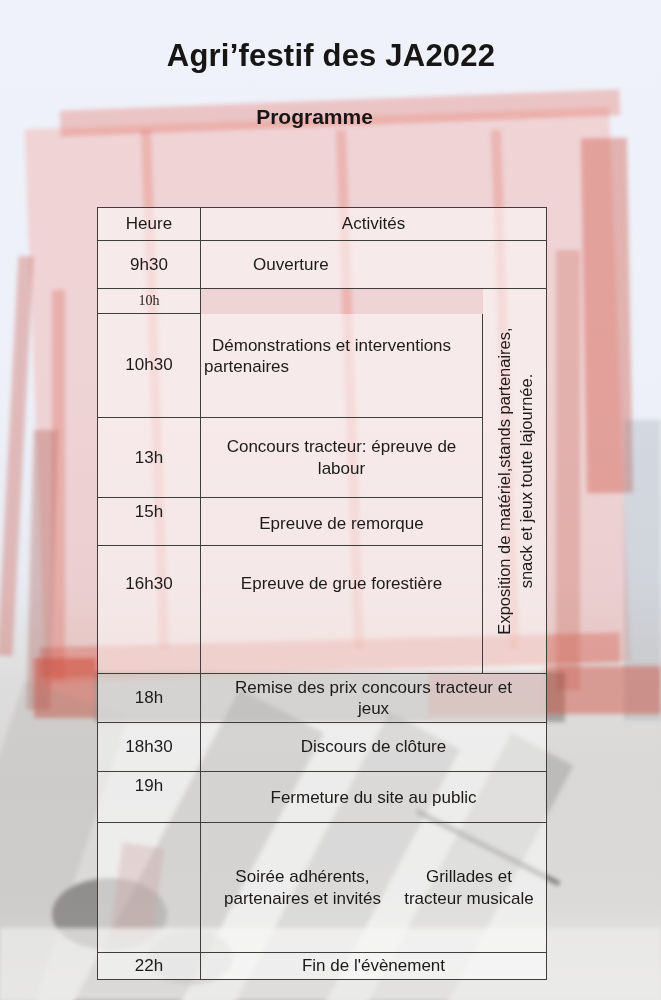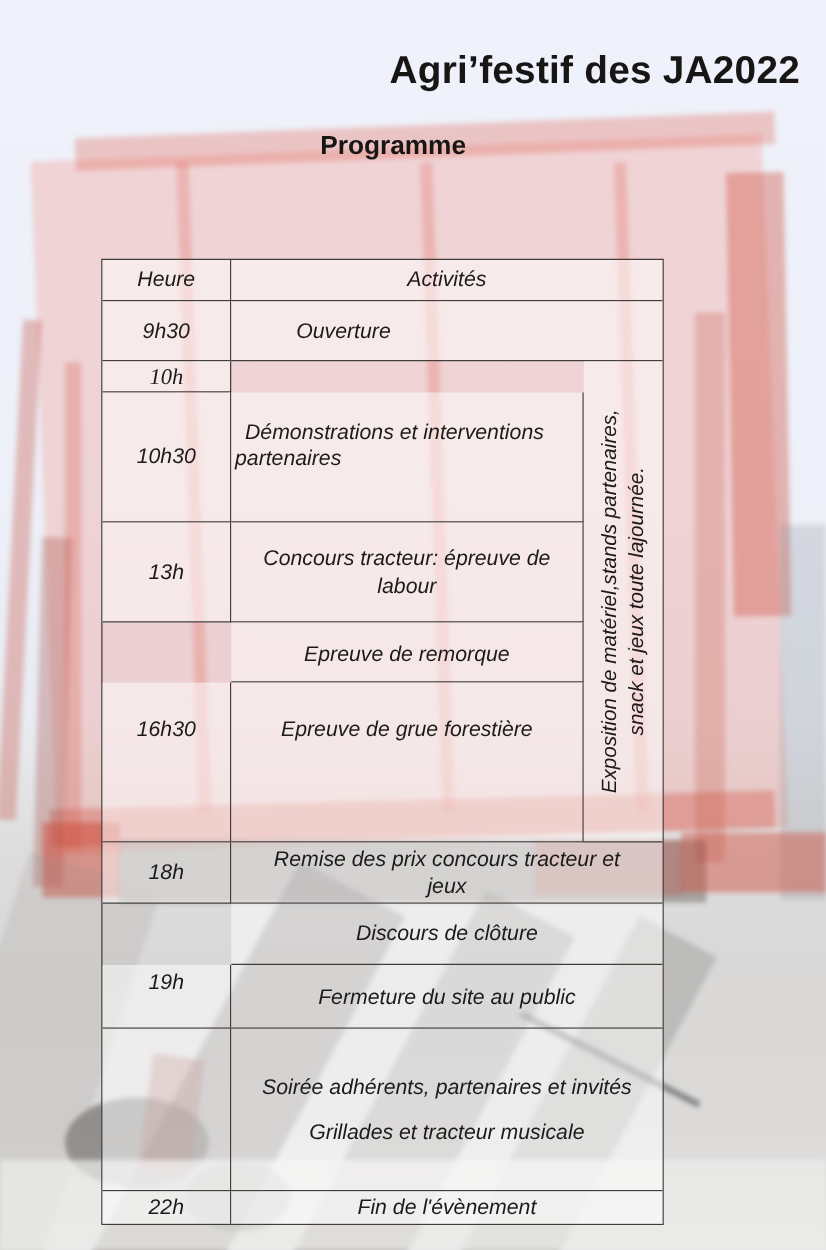--- a/index.html
+++ b/index.html
@@ -28,45 +28,45 @@
   .g-d1{left:150px;top:690px;width:95px;height:360px;}
   .g-d2{left:300px;top:710px;width:80px;height:360px;background:rgba(58,54,51,.25);}
   .g-d3{left:430px;top:730px;width:70px;height:330px;background:rgba(58,54,51,.18);}
   .g-wheel{left:52px;top:878px;width:115px;height:72px;border-radius:50%;background:rgba(42,40,38,.42);}
   .g-wheel2{left:148px;top:930px;width:85px;height:55px;border-radius:50%;background:rgba(42,40,38,.35);}
   .g-redstrip{left:116px;top:845px;width:42px;height:95px;background:rgba(142,52,45,.32);transform:rotate(8deg);}
   .g-thin{left:408px;top:845px;width:160px;height:5px;background:rgba(50,48,46,.50);transform:rotate(27deg);}
   .g-leftlight{left:-30px;top:690px;width:110px;height:330px;background:rgba(150,145,140,.18);transform:rotate(18deg);}
   .g-bottomlight{left:0;top:928px;width:661px;height:72px;background:rgba(236,235,234,.72);}
   
-  .title{position:absolute;left:0;right:21px;top:38px;margin:0;text-align:right;
+  .title{position:absolute;left:0;right:21px;top:38px;margin:0;text-align:center;
          font-size:31px;font-weight:bold;color:#171615;letter-spacing:.2px;padding-left:22px;}
   .subtitle{position:absolute;left:0;right:32px;top:105px;margin:0;text-align:center;
          font-size:21px;font-weight:bold;color:#171615;}
   
-  .tbl{position:absolute;left:81px;top:207px;display:grid;
+  .tbl{position:absolute;left:97px;top:207px;display:grid;
        grid-template-columns:103px 282px 63px;
        grid-template-rows:33px 48px 25px 104px 80px 48px 128px 49px 49px 51px 130px 26px;
-       border:1px solid #403d3b;color:#1d1b1a;font-size:17px;line-height:1.25;font-style:italic;}
+       border:1px solid #403d3b;color:#1d1b1a;font-size:17px;line-height:1.25;}
   .c{background:rgba(255,255,255,.52);border-right:1px solid #403d3b;border-bottom:1px solid #403d3b;
      display:flex;align-items:center;justify-content:center;text-align:center;
      padding:0 6px;box-sizing:border-box;}
   .noR{border-right:none;} .noB{border-bottom:none;}
   .span2{grid-column:2 / span 2;}
   .col1{grid-column:1;} .col2{grid-column:2;}
-  .serif{font-family:"Liberation Serif",serif;font-size:18px;}
+  .serif{font-family:"Liberation Serif",serif;font-size:14px;}
   .a-left{justify-content:flex-start;text-align:right;padding-left:52px;}
   .a-wrapL{justify-content:flex-start;align-items:flex-start;text-align:left;
            padding:21px 10px 0 3px;text-indent:8px;}
   .t-low{align-items:flex-start;padding-top:40px;}
   .v-top{align-items:flex-start;padding-top:3px;}
   .v-top2{align-items:flex-start;padding-top:15px;}
   .v-top3{align-items:flex-start;padding-top:27px;text-align:center;}
   .maxw span{display:inline-block;max-width:302px;}
-  .two-lines{flex-direction:column;row-gap:15px;}
+  .two-lines{flex-direction:row;row-gap:15px;}
   .expo{grid-column:3;grid-row:3 / span 5;position:relative;padding:0;}
   .expo-text{position:absolute;left:50%;top:50%;width:382px;
              transform:translate(-50%,-50%) rotate(-90deg);
              text-align:center;font-size:16.5px;line-height:1.35;color:#1d1b1a;}
   .expo-text span{display:block;}
 </style>
 </head>
 <body>
 
 <div class="page">
@@ -117,30 +117,32 @@
         <span>snack et jeux toute lajournée.</span>
       </div>
     </div>
 
     <div class="c col1 t-low">10h30</div>
     <div class="c col2 a-wrapL">Démonstrations et interventions partenaires</div>
 
     <div class="c col1">13h</div>
     <div class="c col2" style="padding:0 20px;">Concours tracteur: épreuve de labour</div>
 
+    <div class="c col1 v-top">15h</div>
     <div class="c col2 v-top2" style="justify-content:center;">Epreuve de remorque</div>
 
     <div class="c col1 v-top3">16h30</div>
     <div class="c col2 v-top3" style="justify-content:center;">Epreuve de grue forestière</div>
 
     <div class="c col1">18h</div>
     <div class="c span2 noR maxw">
       <span>Remise des prix concours tracteur et jeux</span>
     </div>
 
+    <div class="c col1">18h30</div>
     <div class="c span2 noR">Discours de clôture</div>
 
     <div class="c col1 v-top">19h</div>
     <div class="c span2 noR v-top2" style="justify-content:center;">Fermeture du site au public</div>
 
     <div class="c col1"></div>
     <div class="c span2 noR two-lines">
       <span>Soirée adhérents, partenaires et invités</span>
       <span>Grillades et tracteur musicale</span>
     </div>

